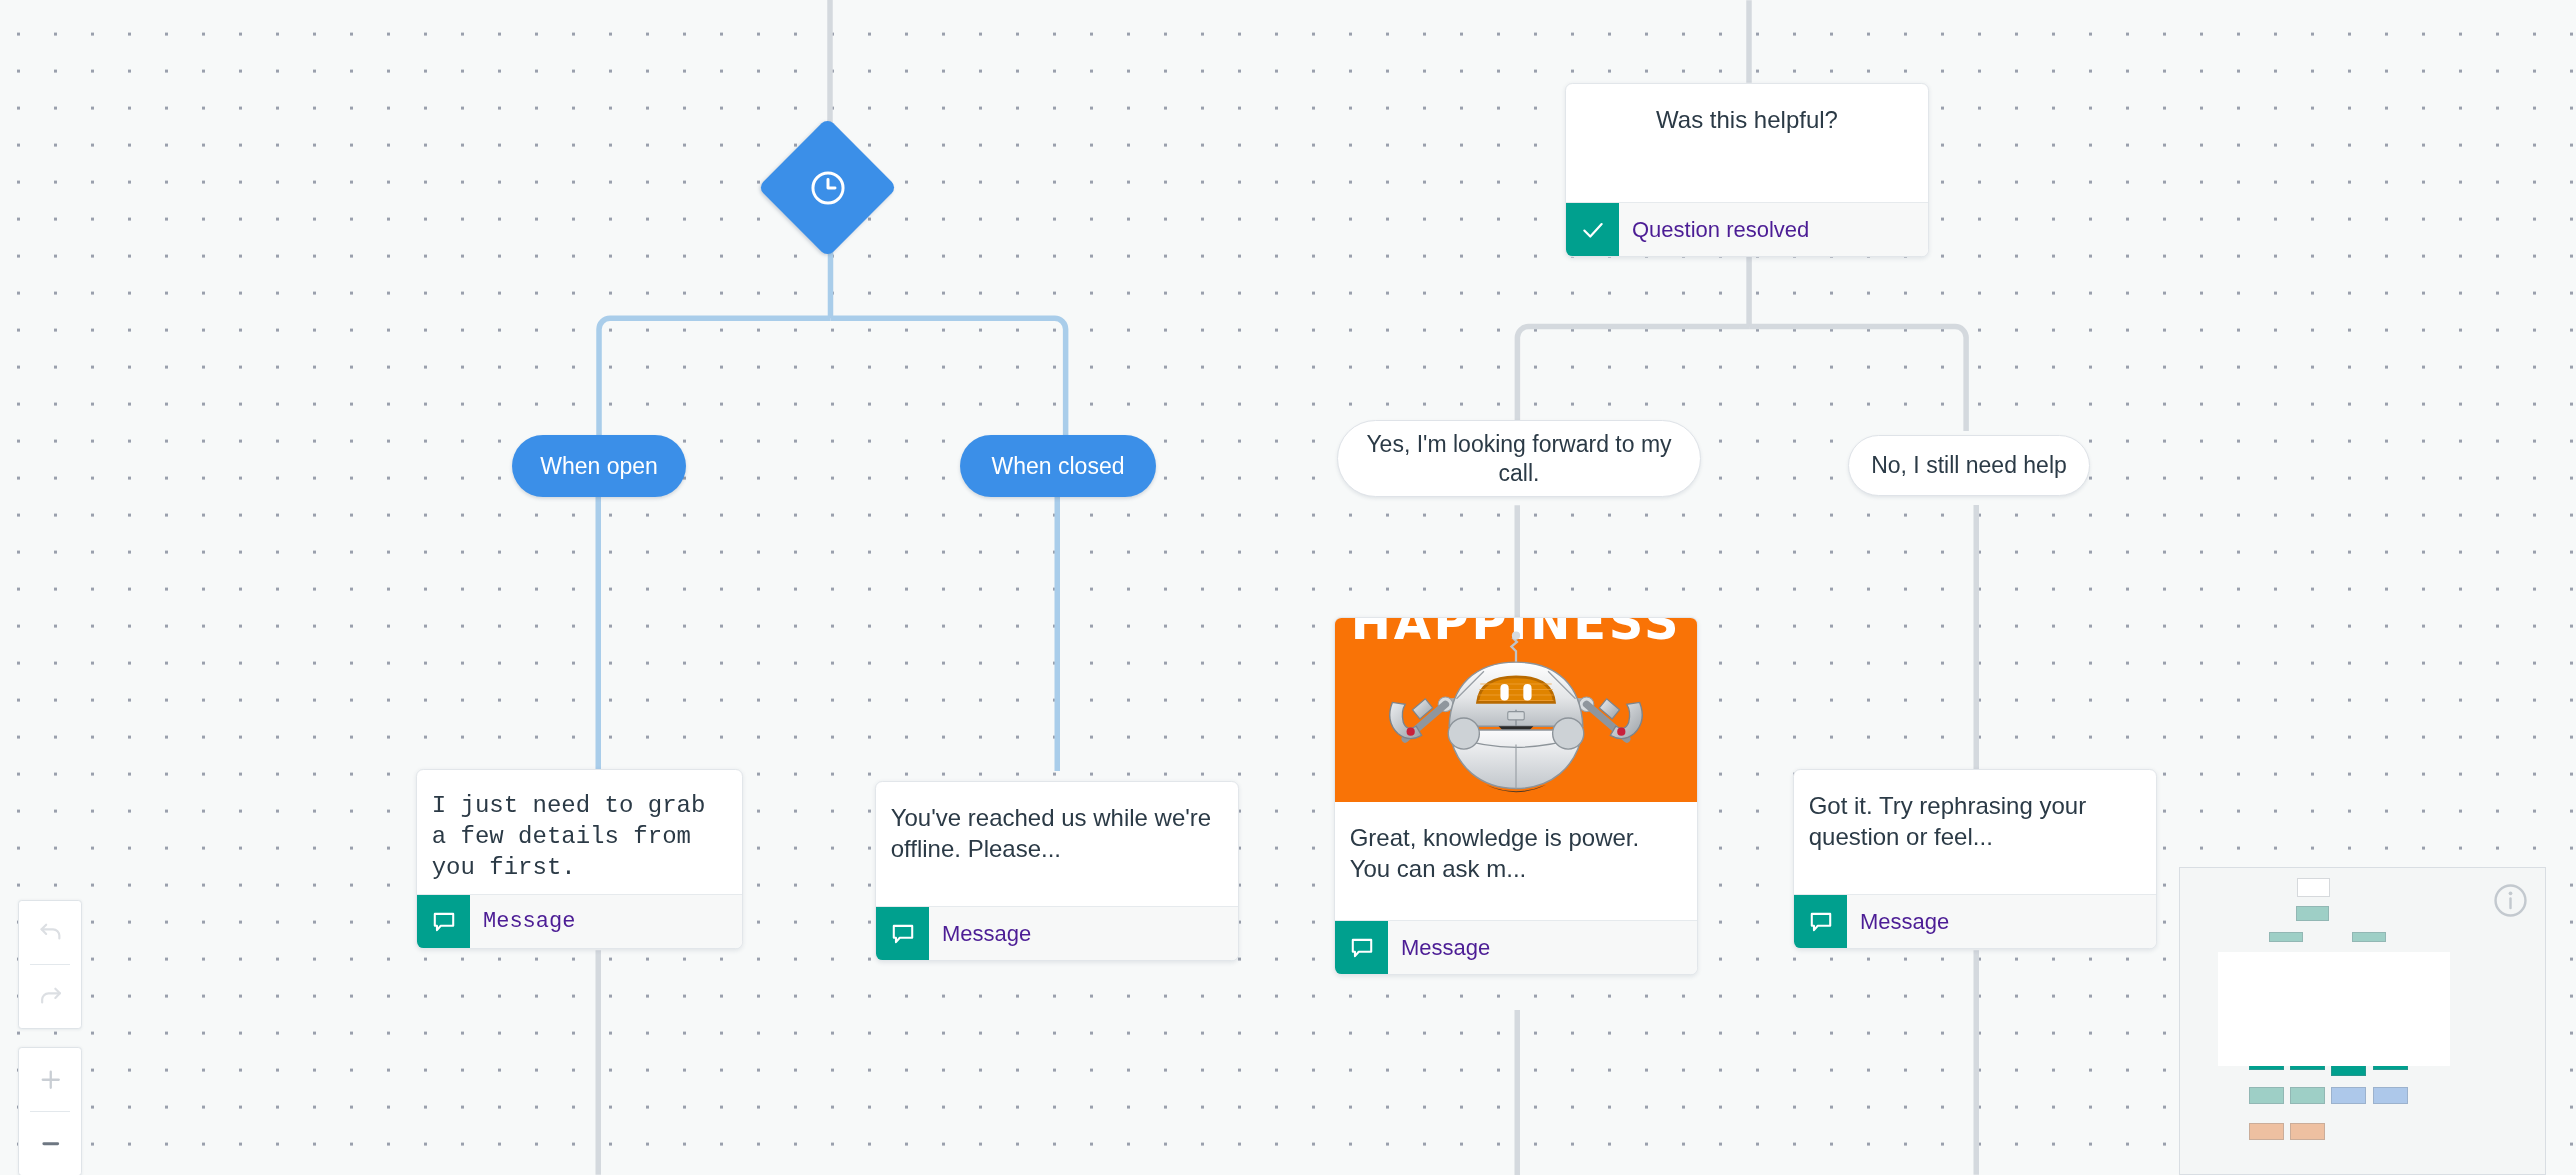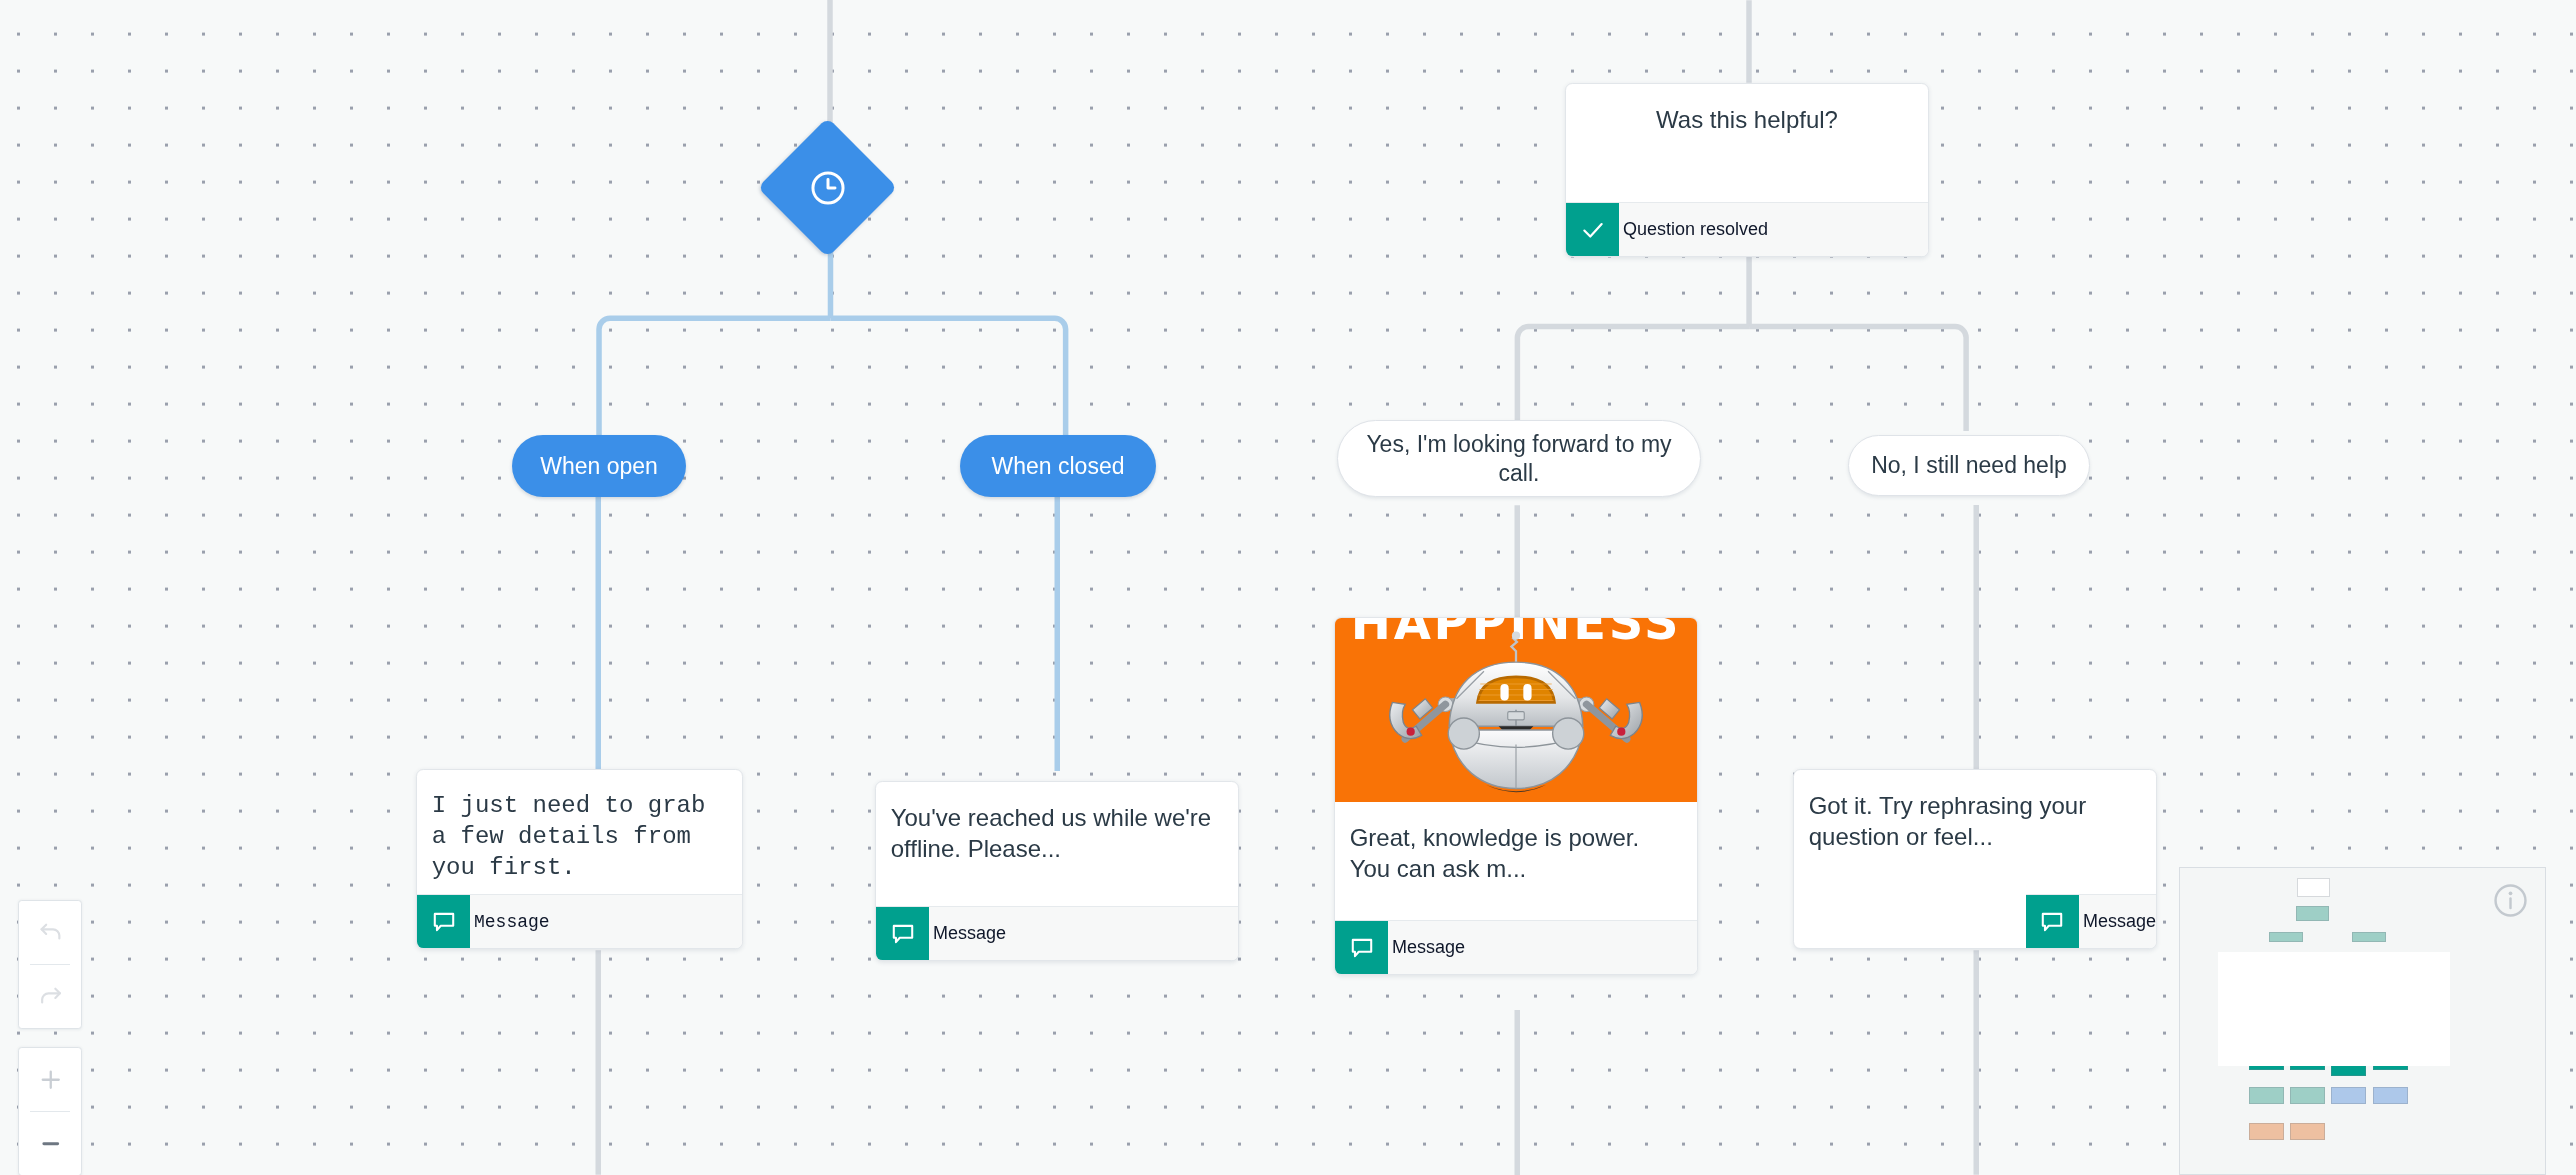--- a/index.html
+++ b/index.html
@@ -134,23 +134,23 @@
     width: 53px;
     flex: none;
     background: #00a08e;
     display: flex;
     align-items: center;
     justify-content: center;
   }
   .footer-label {
     display: flex;
     align-items: center;
-    padding-left: 4px;
-    font-size: 18px;
-    color: #0f172a;
+    padding-left: 13px;
+    font-size: 22px;
+    color: #4c1d95;
   }
 
   
   .qcard {
     position: absolute;
     background: #ffffff;
     border: 0.9px solid #e2e6ea;
     border-radius: 7.3px;
     box-sizing: border-box;
     overflow: hidden;
@@ -424,21 +424,21 @@
     <div class="card-footer">
       <div class="footer-icon">
         <svg width="26" height="26" viewBox="0 0 24 24" fill="none" stroke="#ffffff" stroke-width="1.9" stroke-linejoin="round" stroke-linecap="round">
           <path d="M3.5 4.5 H20.5 V15.5 H9 L5.5 19.5 V15.5 H3.5 Z"></path>
         </svg>
       </div>
       <div class="footer-label">Message</div>
     </div>
   </div>
 
-  <div class="card" style="left:1793px; top:769px; width:364px; height:180px;align-items:flex-end;">
+  <div class="card" style="left:1793px; top:769px; width:364px; height:180px;">
     <div class="card-body">Got it. Try rephrasing your question or feel...</div>
     <div class="card-footer">
       <div class="footer-icon">
         <svg width="26" height="26" viewBox="0 0 24 24" fill="none" stroke="#ffffff" stroke-width="1.9" stroke-linejoin="round" stroke-linecap="round">
           <path d="M3.5 4.5 H20.5 V15.5 H9 L5.5 19.5 V15.5 H3.5 Z"></path>
         </svg>
       </div>
       <div class="footer-label">Message</div>
     </div>
   </div>

